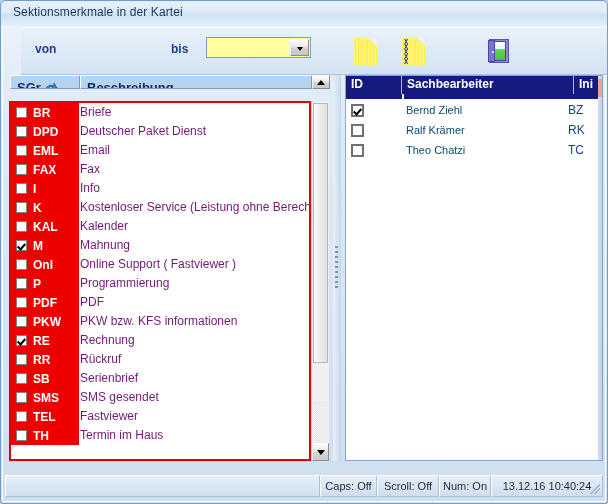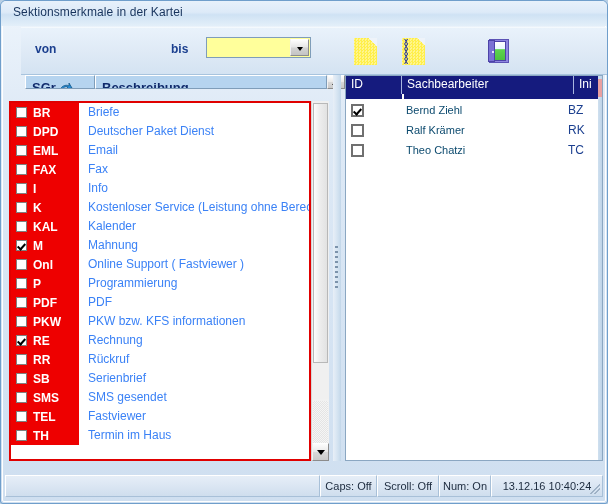--- a/index.html
+++ b/index.html
@@ -198,21 +198,21 @@
 
   
   #left-panel {
     position: absolute;
     left: 4px; top: 2px;
     width: 320px; height: 386px;
     box-sizing: border-box;
   }
   .grid-header {
     position: absolute;
-    left: 16px; top: 0;
+    left: 1px; top: 0;
     width: 320px; height: 14px;
     display: flex;
   }
   .hcell {
     background: #b6d4ef;
     border: 1px solid #ffffff;
     border-right-color: #7f9db9;
     border-bottom-color: #7f9db9;
     box-sizing: border-box;
     font-size: 13px; font-weight: bold;
@@ -293,22 +293,22 @@
   }
   .code-text {
     font-size: 12px;
     font-weight: bold;
     color: #ffffff;
     white-space: nowrap;
   }
   .lcell-desc {
     flex: 1 1 auto;
     font-size: 12px;
-    color: #3b82f6;
-    padding-left: 9px;
+    color: #701a75;
+    padding-left: 1px;
     white-space: nowrap;
     overflow: hidden;
     height: 19px;
     line-height: 19px;
     background: #ffffff;
   }
 
   
   #left-scroll {
     position: absolute;
@@ -374,20 +374,21 @@
     width: 258px; height: 386px;
     border: 1px solid #8ba7c2;
     box-sizing: border-box;
     background: #ffffff;
     overflow: hidden;
   }
   #right-header {
     display: flex;
     height: 18px;
     background: #b91c1c;
+    font-weight: bold;
   }
   .rhcell {
     background: #151b7e;
     color: #ffffff;
     font-size: 12px;
     padding: 1px 0 0 5px;
     box-sizing: border-box;
     border-right: 1px solid #a9b6e0;
     white-space: nowrap;
     overflow: hidden;

